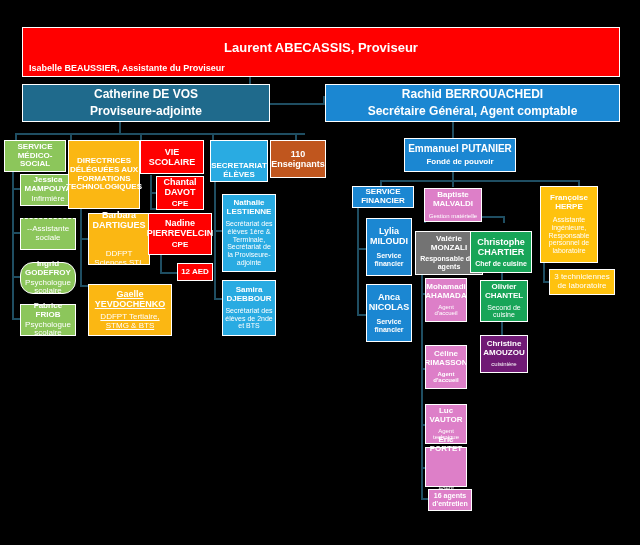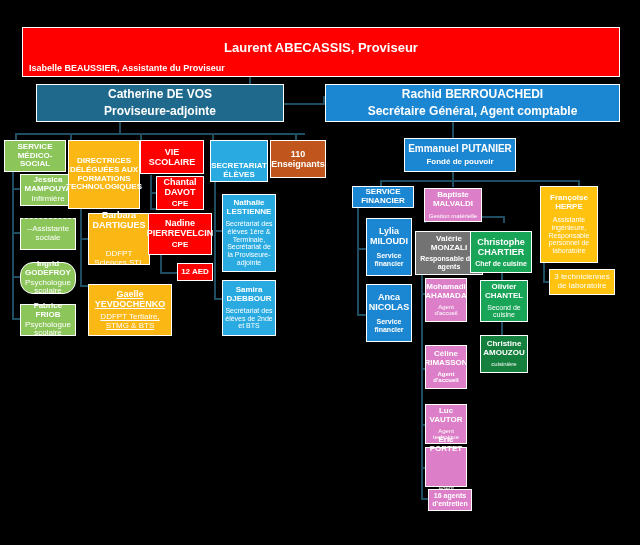--- a/index.html
+++ b/index.html
@@ -99,21 +99,21 @@
   <div class="ln h" style="left:501px;top:356px;width:8px;height:2px;"></div>
 
   <div class="ln v" style="left:543px;top:263px;width:2px;height:20px;"></div>
   <div class="ln h" style="left:543px;top:281px;width:8px;height:2px;"></div>
 
   <div class="box" style="left:22px;top:27px;width:598px;height:50px;background:#FF0000;align-items:stretch;justify-content:center;padding:0;">
     <div style="text-align:center;font-weight:bold;font-size:13px;padding-top:10px;">Laurent ABECASSIS, Proviseur</div>
     <div style="text-align:left;font-weight:bold;font-size:9px;padding:8px 11px 0 6px;">Isabelle BEAUSSIER, Assistante du Proviseur</div>
   </div>
 
-  <div class="box" style="left:36px;top:84px;width:248px;height:38px;background:#1F6A8C;font-size:12px;">
+  <div class="box" style="left:22px;top:84px;width:248px;height:38px;background:#1F6A8C;font-size:12px;">
     <div class="n" style="margin-bottom:4px;">Catherine DE VOS</div>
     <div class="n">Proviseure-adjointe</div>
   </div>
 
   <div class="box" style="left:325px;top:84px;width:295px;height:38px;background:#1B87D2;font-size:12px;">
     <div class="n" style="margin-bottom:4px;">Rachid BERROUACHEDI</div>
     <div class="n">Secrétaire Général, Agent comptable</div>
   </div>
 
   <div class="box" style="left:4px;top:140px;width:62px;height:32px;background:#8CC65B;font-size:8px;">
@@ -245,21 +245,21 @@
   <div class="box" style="left:470px;top:231px;width:62px;height:42px;background:#18A558;font-size:9px;">
     <div class="n">Christophe CHARTIER</div>
     <div class="n" style="margin-top:3px;font-size:7px;">Chef de cuisine</div>
   </div>
 
   <div class="box" style="left:480px;top:280px;width:48px;height:42px;background:#18A558;font-size:8px;">
     <div class="n">Olivier CHANTEL</div>
     <div class="r" style="margin-top:3px;font-size:7px;">Second de cuisine</div>
   </div>
 
-  <div class="box" style="left:480px;top:335px;width:48px;height:38px;background:#15803d;font-size:8px;">
+  <div class="box" style="left:480px;top:335px;width:48px;height:38px;background:#701a75;font-size:8px;">
     <div class="n">Christine AMOUZOU</div>
     <div class="r" style="margin-top:3px;font-size:6px;">cuisinière</div>
   </div>
 
   <div class="box" style="left:540px;top:186px;width:58px;height:77px;background:#FFC20E;font-size:8px;">
     <div class="n">Françoise HERPE</div>
     <div class="r" style="margin-top:4px;font-size:7px;">Assistante ingénieure, Responsable personnel de laboratoire</div>
   </div>
 
   <div class="box" style="left:549px;top:269px;width:66px;height:26px;background:#FFC20E;font-size:8px;">

